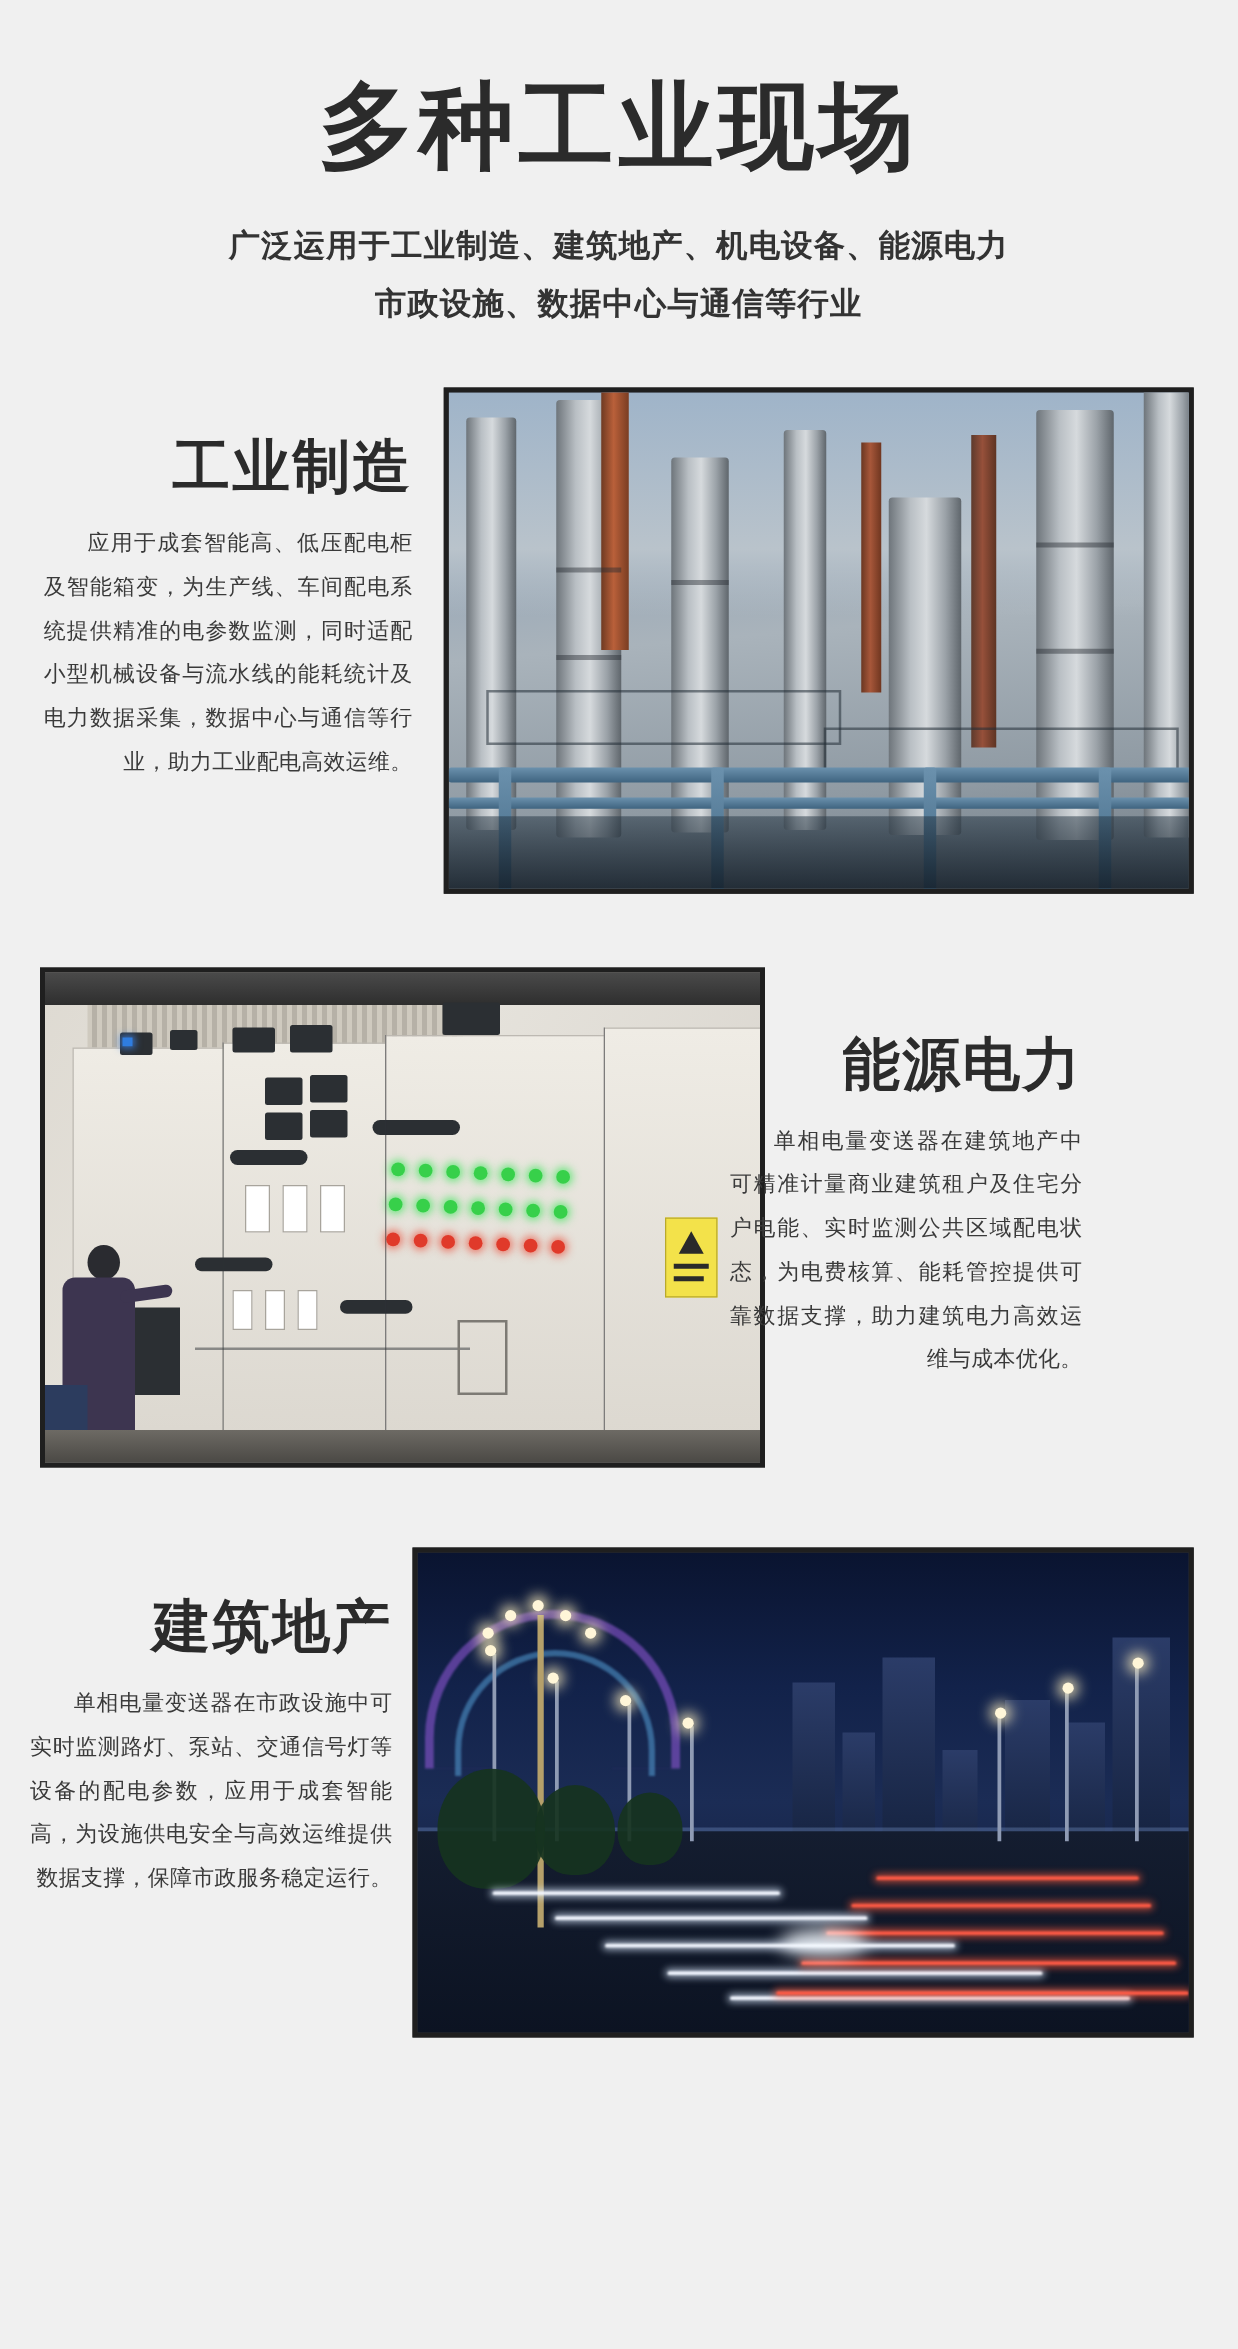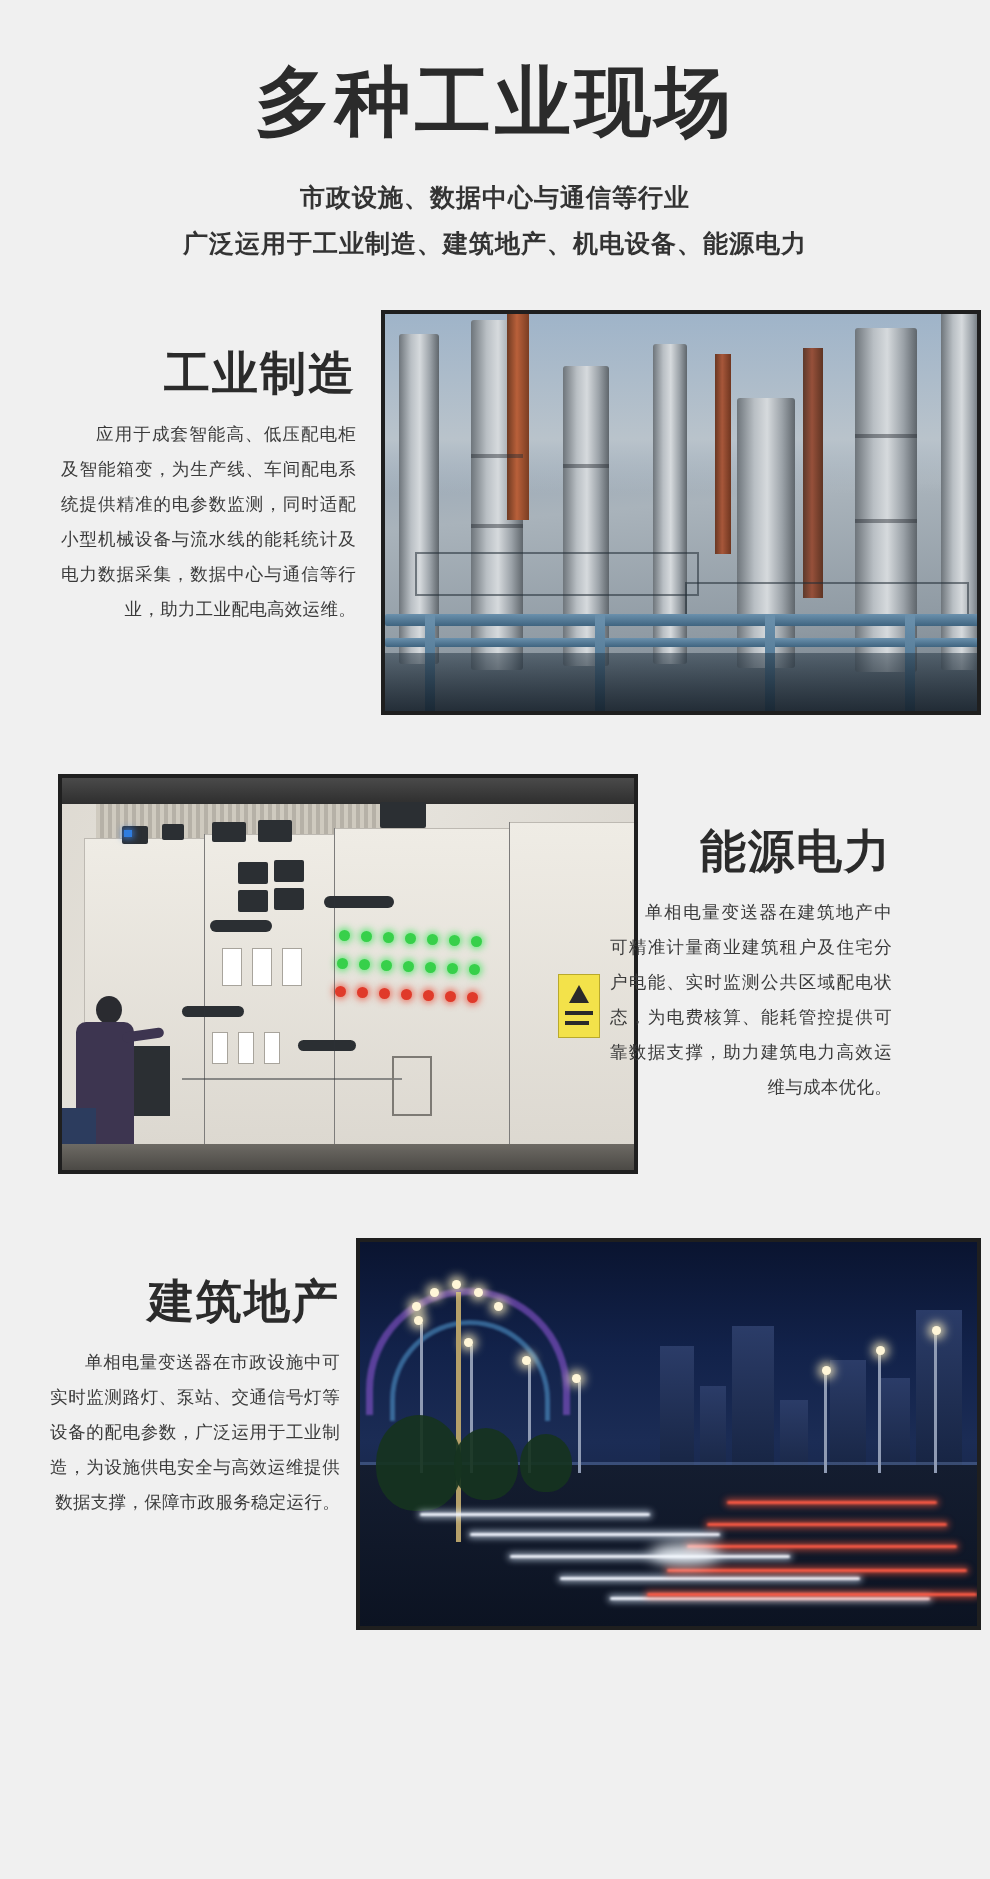--- a/index.html
+++ b/index.html
@@ -46,21 +46,20 @@
   
   .section {
     position: relative;
     margin-top: 44px;
     height: 420px;
   }
   .section-inner {
     position: relative;
     width: 900px;
     height: 100%;
-    margin-left: 26px;
   }
 
   .photo {
     position: absolute;
     border: 4px solid #1f1f1f;
     box-sizing: border-box;
     overflow: hidden;
     background: #333;
   }
   .txtcol {
@@ -202,22 +201,22 @@
   }
 </style>
 </head>
 <body>
 
 <div class="page">
 
   <div class="header">
     <h1 class="main-title">多种工业现场</h1>
     <div class="sub-lines">
+      <div>广泛运用于工业制造、建筑地产、机电设备、能源电力</div>
       <div>市政设施、数据中心与通信等行业</div>
-      <div>广泛运用于工业制造、建筑地产、机电设备、能源电力</div>
     </div>
   </div>
 
   <div class="section" id="sec1">
     <div class="section-inner">
 
       <div class="txtcol align-right">
         <div class="sec-title">工业制造</div>
         <div class="sec-body">应用于成套智能高、低压配电柜及智能箱变，为生产线、车间配电系统提供精准的电参数监测，同时适配小型机械设备与流水线的能耗统计及电力数据采集，数据中心与通信等行业，助力工业配电高效运维。</div>
       </div>
@@ -356,21 +355,21 @@
       </div>
 
     </div>
   </div>
 
   <div class="section" id="sec3">
     <div class="section-inner">
 
       <div class="txtcol align-right">
         <div class="sec-title">建筑地产</div>
-        <div class="sec-body">单相电量变送器在市政设施中可实时监测路灯、泵站、交通信号灯等设备的配电参数，广泛运用于工业制造，为设施供电安全与高效运维提供数据支撑，保障市政服务稳定运行。</div>
+        <div class="sec-body">单相电量变送器在市政设施中可实时监测路灯、泵站、交通信号灯等设备的配电参数，应用于成套智能高，为设施供电安全与高效运维提供数据支撑，保障市政服务稳定运行。</div>
       </div>
 
       <div class="photo">
         <div class="art citynight">
 
           <div class="cn-building" style="left:300px;width:34px;height:150px;"></div>
           <div class="cn-building" style="left:340px;width:26px;height:110px;"></div>
           <div class="cn-building" style="left:372px;width:42px;height:170px;"></div>
           <div class="cn-building" style="left:420px;width:28px;height:96px;"></div>
           <div class="cn-building" style="left:470px;width:36px;height:136px;"></div>

